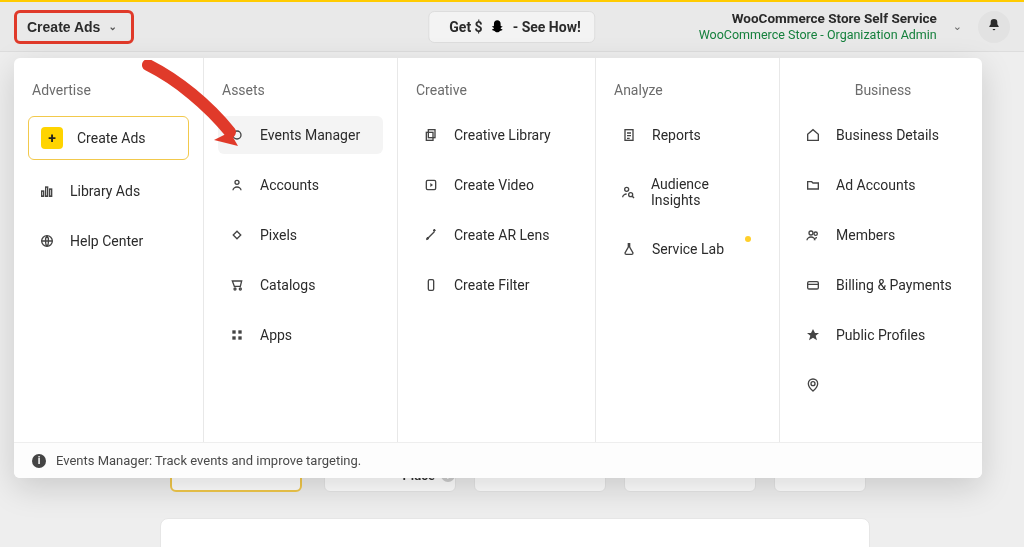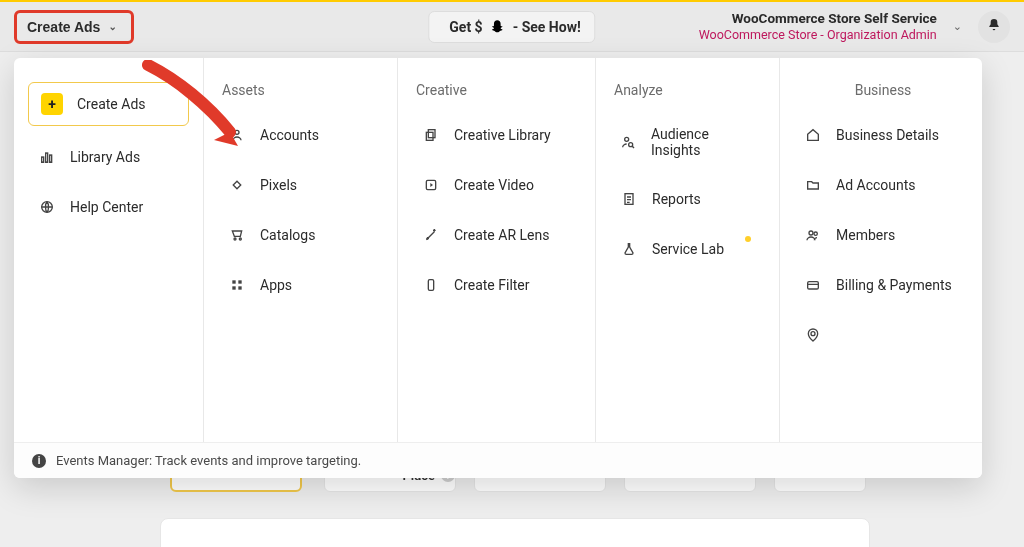--- a/index.html
+++ b/index.html
@@ -27,21 +27,21 @@
     border:1px solid #ddd;
   }
   .promo .ghost {
     width:18px; height:18px; display:inline-flex; align-items:center; justify-content:center;
   }
   .promo .ghost svg { width:16px; height:16px; fill:#000; }
 
   .top-right { margin-left:auto; display:flex; align-items:center; gap:16px; }
   .acct { text-align:right; line-height:1.25; font-size:12.5px; }
   .acct .name { font-weight:700; color:#2a2a2a; font-size:13.5px; }
-  .acct .role { color:#be185d;margin-left:32px; }
+  .acct .role { color:#15803d;margin-left:32px; }
   .acct-chev { color:#666; font-size:11px; }
 
   .bell-wrap {
     width:32px; height:32px; border-radius:50%; background:#e2e2e2; display:flex;
     align-items:center; justify-content:center; color:#2b2b2b; cursor:pointer;
   }
   .bell-wrap svg { width:16px; height:16px; fill:#2b2b2b; }
 
   
   .panel {
@@ -157,20 +157,21 @@
 </div>
 <div class="pill p3"></div>
 <div class="pill p4"></div>
 <div class="pill p5"></div>
 <div class="lower-card"></div>
 
 <div class="panel">
   <div class="panel-columns">
 
     <div class="col c-advertise">
+      <div class="col-header">Advertise</div>
       <div class="item primary">
         <span class="plus-box">+</span>
         <span>Create Ads</span>
       </div>
       <div class="item">
         <span class="ic">
             <svg viewBox="0 0 24 24">
               <rect x="4" y="12" width="3" height="8"></rect>
               <rect x="10" y="6" width="3" height="14"></rect>
               <rect x="16" y="9" width="3" height="11"></rect>
@@ -184,20 +185,28 @@
               <circle cx="12" cy="12" r="8"></circle>
               <path d="M4 12h16M12 4c3 3 3 13 0 16M12 4c-3 3-3 13 0 16"></path>
             </svg>
           </span>
         <span>Help Center</span>
       </div>
     </div>
 
     <div class="col c-assets">
       <div class="col-header">Assets</div>
+      <div class="item hovered">
+        <span class="ic">
+            <svg viewBox="0 0 24 24">
+              <circle cx="12" cy="12" r="6"></circle>
+            </svg>
+          </span>
+        <span>Events Manager</span>
+      </div>
       <div class="item">
         <span class="ic">
             <svg viewBox="0 0 24 24">
               <circle cx="12" cy="8" r="3"></circle>
               <path d="M6 20c0-3 3-5 6-5s6 2 6 5"></path>
             </svg>
           </span>
         <span>Accounts</span>
       </div>
       <div class="item">
@@ -268,40 +277,40 @@
           </span>
         <span>Create Filter</span>
       </div>
     </div>
 
     <div class="col c-analyze">
       <div class="col-header">Analyze</div>
       <div class="item">
         <span class="ic">
             <svg viewBox="0 0 24 24">
+              <rect x="6" y="4" width="12" height="16"></rect>
+              <path d="M9 9h6M9 13h6M9 17h4"></path>
+            </svg>
+          </span>
+        <span>Reports</span>
+      </div>
+      <div class="item">
+        <span class="ic">
+            <svg viewBox="0 0 24 24">
               <circle cx="10" cy="8" r="3"></circle>
               <path d="M4 20c0-3 3-5 6-5"></path>
               <circle cx="16" cy="16" r="3"></circle>
               <path d="M18 18l3 3"></path>
             </svg>
           </span>
         <span>Audience Insights</span>
       </div>
       <div class="item">
         <span class="ic">
             <svg viewBox="0 0 24 24">
-              <rect x="6" y="4" width="12" height="16"></rect>
-              <path d="M9 9h6M9 13h6M9 17h4"></path>
-            </svg>
-          </span>
-        <span>Reports</span>
-      </div>
-      <div class="item">
-        <span class="ic">
-            <svg viewBox="0 0 24 24">
               <path d="M10 4h4M11 4v5l-5 9a2 2 0 0 0 2 2h8a2 2 0 0 0 2-2l-5-9V4"></path>
             </svg>
           </span>
         <span>Service Lab</span>
         <span class="dot"></span>
       </div>
     </div>
 
     <div class="col c-business">
       <div class="col-header">Business</div>
@@ -332,20 +341,28 @@
         <span>Members</span>
       </div>
       <div class="item">
         <span class="ic">
             <svg viewBox="0 0 24 24">
               <rect x="4" y="7" width="16" height="11" rx="2"></rect>
               <path d="M4 11h16"></path>
             </svg>
           </span>
         <span>Billing &amp; Payments</span>
+      </div>
+      <div class="item">
+        <span class="ic">
+            <svg class="filled" viewBox="0 0 24 24">
+              <polygon points="12,3 15,9 21,9 16,13 18,20 12,16 6,20 8,13 3,9 9,9"></polygon>
+            </svg>
+          </span>
+        <span>Public Profiles</span>
       </div>
       <div class="item">
         <span class="ic">
             <svg viewBox="0 0 24 24">
               <circle cx="12" cy="10" r="3"></circle>
               <path d="M12 3c4 0 7 3 7 7 0 5-7 11-7 11S5 15 5 10c0-4 3-7 7-7z"></path>
             </svg>
           </span>
       </div>
     </div>

